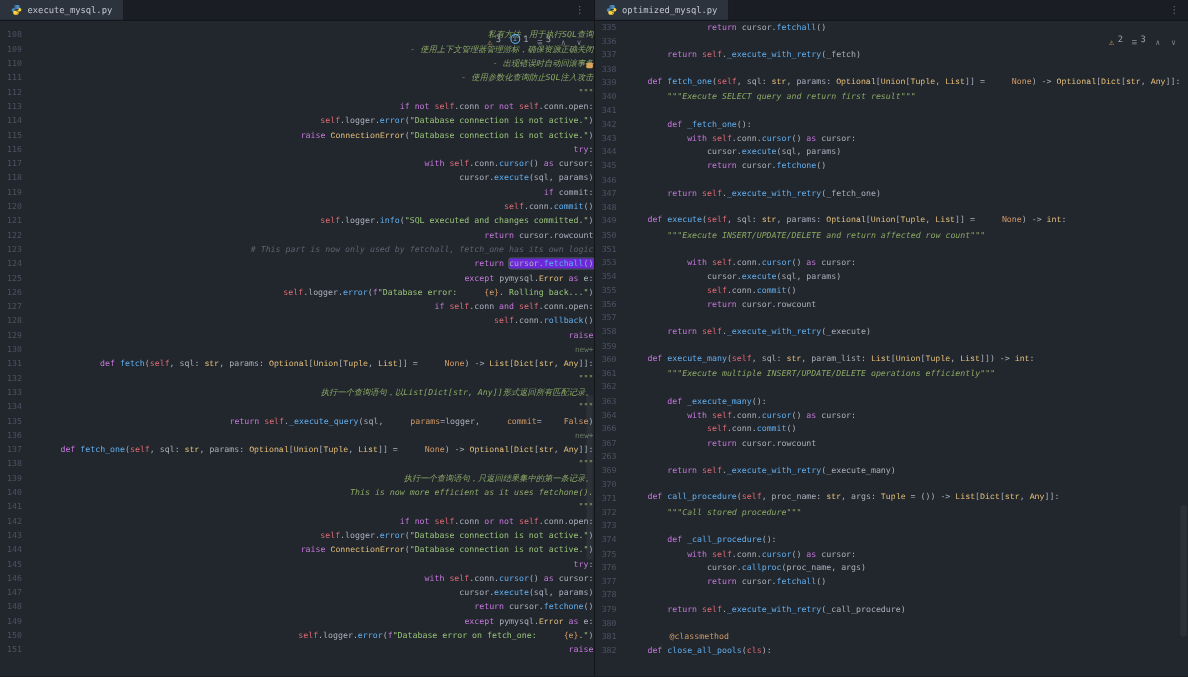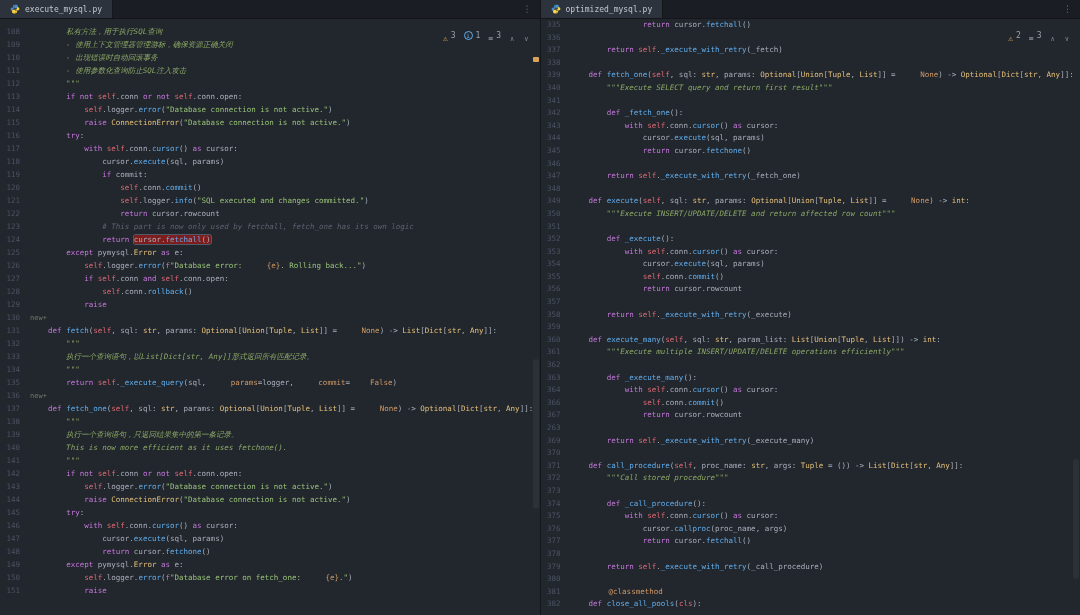--- a/index.html
+++ b/index.html
@@ -13,36 +13,36 @@
   .tab-bar { height:19px; background:#1a1d23; border-bottom:1px solid #14161a; display:flex; align-items:stretch; position:relative; flex:none; }
   .tab { display:flex; align-items:center; gap:5px; padding:0 10px; background:#2d333d; border-right:1px solid #14161a; cursor:pointer; }
   .tab-label { font-size:8px; color:#c2c8d2; white-space:nowrap; }
   .py-icon { display:flex; align-items:center; }
   .tab-menu { position:absolute; right:5px; top:0; height:18px; display:flex; align-items:center; color:#6f7681; font-size:9px; cursor:pointer; padding:0 3px; }
 
   .editor { position:relative; flex:1; overflow:hidden; background:#22262d; }
   .editor.pad-top .lines { padding-top:6px; }
 
   .code-line { display:flex; white-space:pre; }
-  .pane-left .code-line { height:13px; line-height:13px; }
+  .pane-left .code-line { height:13px; line-height:13px;justify-content:space-between; }
   .pane-right .code-line { height:12.6px; line-height:12.6px;align-items:flex-end; }
   .ln { flex:none; width:30px; text-align:right; padding-right:10px; font-size:7.5px; color:#4b5363; }
   .code { white-space:pre; font-size:7.5px; color:#a9b0bc; }
 
   
   .k  { color:#c678dd; }
   .f  { color:#61afef; }
-  .t  { color:#e5c07b; }
+  .t  { color:#e5c07b;font-family:Liberation Mono, monospace; }
   .s  { color:#98c379; }
   .c  { color:#d19a66;padding-left:20px; }
   .se { color:#e06c75; }
   .cm { color:#5c6370; font-style:italic; }
   .d  { color:#8ba865; font-style:italic; }
   .a  { color:#6b7b66; font-size:7px; }
-  .hl { background:#7f1d1d; box-shadow:0 0 0 1px #4f5a6d; border-radius:2px; }
+  .hl { background:#6d28d9; box-shadow:0 0 0 1px #4f5a6d; border-radius:2px; }
 
   
   .diag { position:absolute; top:7px; right:10px; display:flex; align-items:center; gap:8px; }
   .diag-item { display:flex; align-items:center; gap:3px; cursor:pointer; }
   .diag-count { font-size:8px; color:#9aa1ad; }
   .icon { display:inline-block; }
   .warning-icon::before { content:"\26A0"; color:#d9a35a; font-size:8px; }
   .info-icon { width:9px; height:9px; border-radius:50%; border:1px solid #61afef; color:#61afef; font-size:6px; line-height:7px; text-align:center; }
   .info-icon::before { content:"i"; }
   .hint-icon::before { content:"\2261"; color:#8a919e; font-size:8px; }
@@ -170,21 +170,20 @@
           <div class="code-line"><span class="ln">342</span><span class="code"><span>        </span><span class="k">def </span><span class="f">_fetch_one</span><span>():</span></span></div>
           <div class="code-line"><span class="ln">343</span><span class="code"><span>            </span><span class="k">with </span><span class="se">self</span><span>.conn.</span><span class="f">cursor</span><span>() </span><span class="k">as </span><span>cursor:</span></span></div>
           <div class="code-line"><span class="ln">344</span><span class="code"><span>                cursor.</span><span class="f">execute</span><span>(sql, params)</span></span></div>
           <div class="code-line"><span class="ln">345</span><span class="code"><span>                </span><span class="k">return </span><span>cursor.</span><span class="f">fetchone</span><span>()</span></span></div>
           <div class="code-line"><span class="ln">346</span><span class="code"></span></div>
           <div class="code-line"><span class="ln">347</span><span class="code"><span>        </span><span class="k">return </span><span class="se">self</span><span>.</span><span class="f">_execute_with_retry</span><span>(_fetch_one)</span></span></div>
           <div class="code-line"><span class="ln">348</span><span class="code"></span></div>
           <div class="code-line"><span class="ln">349</span><span class="code"><span>    </span><span class="k">def </span><span class="f">execute</span><span>(</span><span class="se">self</span><span>, sql: </span><span class="t">str</span><span>, params: </span><span class="t">Optional</span><span>[</span><span class="t">Union</span><span>[</span><span class="t">Tuple</span><span>, </span><span class="t">List</span><span>]] = </span><span class="c">None</span><span>) -&gt; </span><span class="t">int</span><span>:</span></span></div>
           <div class="code-line"><span class="ln">350</span><span class="code"><span class="d">        """Execute INSERT/UPDATE/DELETE and return affected row count"""</span></span></div>
           <div class="code-line"><span class="ln">351</span><span class="code"></span></div>
-          <div class="code-line"><span class="ln">352</span><span class="code"><span>        </span><span class="k">def </span><span class="f">_execute</span><span>():</span></span></div>
           <div class="code-line"><span class="ln">353</span><span class="code"><span>            </span><span class="k">with </span><span class="se">self</span><span>.conn.</span><span class="f">cursor</span><span>() </span><span class="k">as </span><span>cursor:</span></span></div>
           <div class="code-line"><span class="ln">354</span><span class="code"><span>                cursor.</span><span class="f">execute</span><span>(sql, params)</span></span></div>
           <div class="code-line"><span class="ln">355</span><span class="code"><span>                </span><span class="se">self</span><span>.conn.</span><span class="f">commit</span><span>()</span></span></div>
           <div class="code-line"><span class="ln">356</span><span class="code"><span>                </span><span class="k">return </span><span>cursor.rowcount</span></span></div>
           <div class="code-line"><span class="ln">357</span><span class="code"></span></div>
           <div class="code-line"><span class="ln">358</span><span class="code"><span>        </span><span class="k">return </span><span class="se">self</span><span>.</span><span class="f">_execute_with_retry</span><span>(_execute)</span></span></div>
           <div class="code-line"><span class="ln">359</span><span class="code"></span></div>
           <div class="code-line"><span class="ln">360</span><span class="code"><span>    </span><span class="k">def </span><span class="f">execute_many</span><span>(</span><span class="se">self</span><span>, sql: </span><span class="t">str</span><span>, param_list: </span><span class="t">List</span><span>[</span><span class="t">Union</span><span>[</span><span class="t">Tuple</span><span>, </span><span class="t">List</span><span>]]) -&gt; </span><span class="t">int</span><span>:</span></span></div>
           <div class="code-line"><span class="ln">361</span><span class="code"><span class="d">        """Execute multiple INSERT/UPDATE/DELETE operations efficiently"""</span></span></div>
           <div class="code-line"><span class="ln">362</span><span class="code"></span></div>

